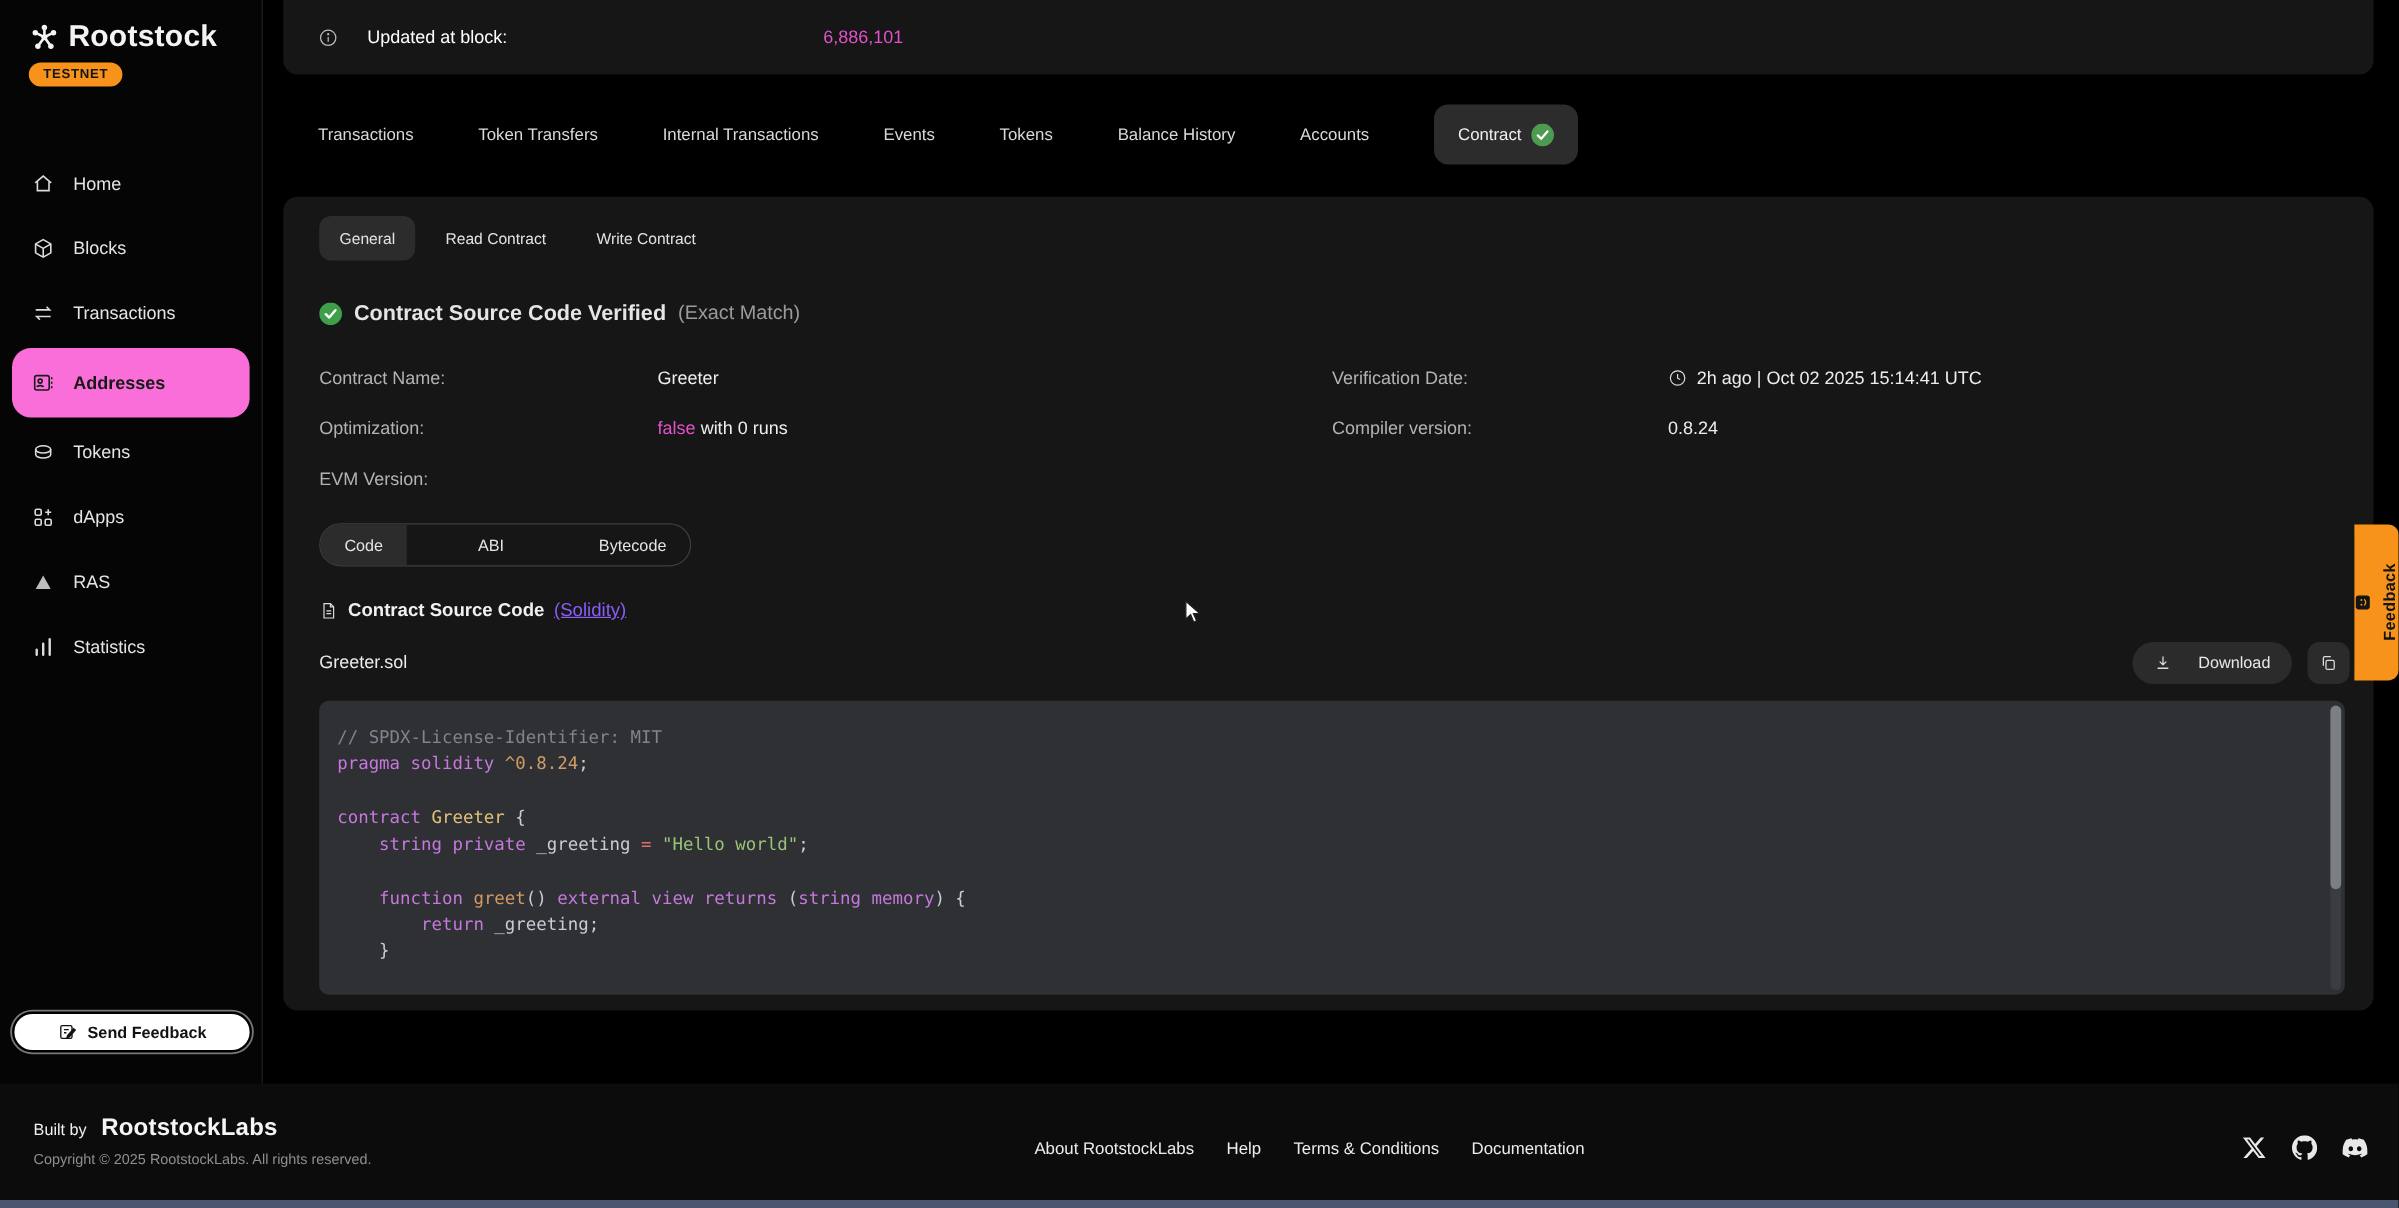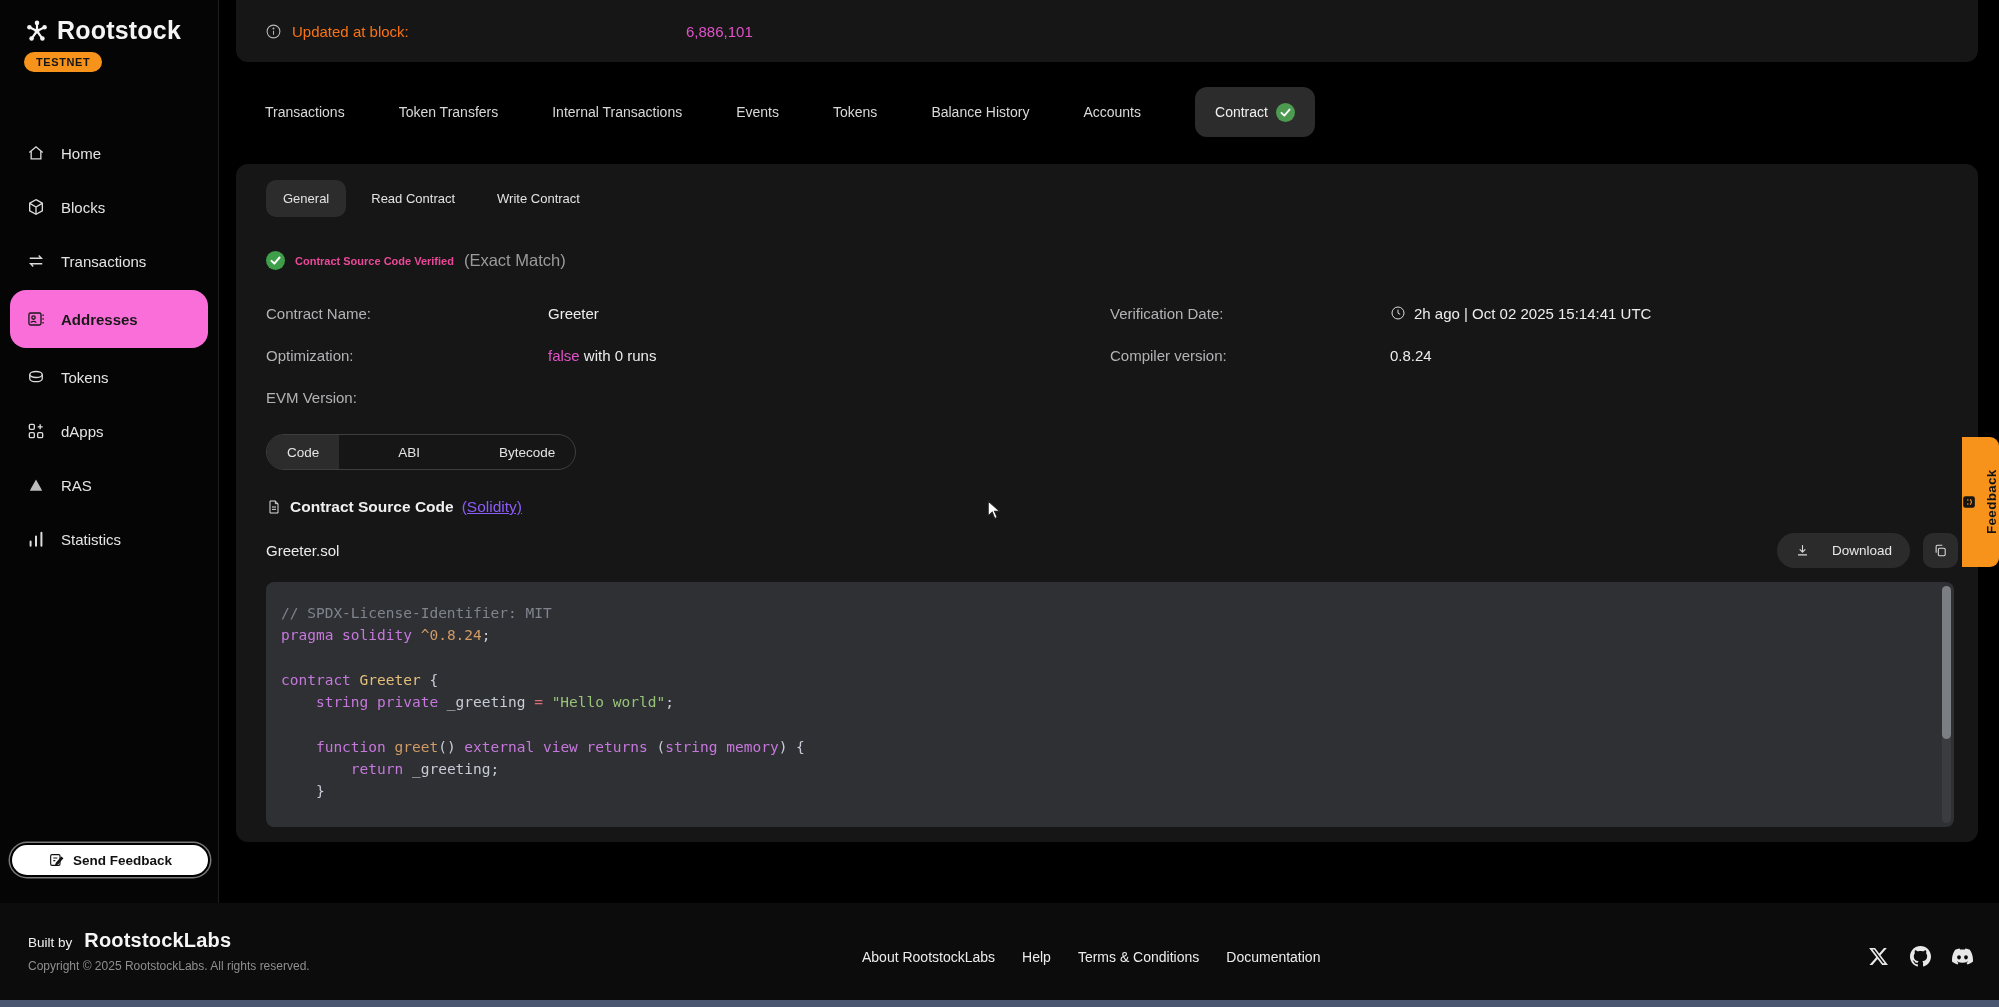--- a/index.html
+++ b/index.html
@@ -17,37 +17,37 @@
   .nav-item svg { width:20px; height:20px; stroke:#dcdcdc; fill:none; stroke-width:1.6; flex:0 0 auto; }
   .nav-item.active { background:#fa6ed9; color:#181818; font-weight:600; border-radius:16px; margin:2px 10px; padding-left:16px; height:58px; }
   .nav-item.active svg { stroke:#181818; }
   .nav-item.ras svg { fill:#bdbdbd; stroke:none; }
   .send-feedback { position:absolute; left:10px; bottom:26px; width:200px; height:34px; background:#fff; color:#111; border:2px solid #000; box-shadow:0 0 0 1.5px #7a7a7a; border-radius:18px; display:flex; align-items:center; justify-content:center; gap:9px; font-size:13.5px; font-weight:600; font-family:inherit; cursor:pointer; }
   .send-feedback svg { width:16px; height:16px; stroke:#111; fill:none; stroke-width:1.7; }
 
   
   .content { position:absolute; left:219px; top:0; width:1780px; height:903px; }
   .top-card { position:relative; margin:0 21px 0 17px; height:62px; background:#161616; border-radius:0 0 12px 12px; display:flex; align-items:center; }
-  .top-card .info-wrap { display:flex; align-items:center; gap:10px; margin-left:29px; color:#f97316; font-size:15px; }
+  .top-card .info-wrap { display:flex; align-items:center; gap:24px; margin-left:29px; color:#ffffff; font-size:15px; }
   .top-card svg { width:17px; height:17px; stroke:#b9b9b9; fill:none; stroke-width:1.5; }
   .block-value { position:absolute; left:450px; color:#e052c8; font-size:15px; cursor:pointer; }
 
   .tab-row { display:flex; align-items:center; gap:54px; margin:24px 21px 0 17px; padding-left:29px; height:52px; }
   .tab { color:#d9d9d9; font-size:14px; white-space:nowrap; cursor:pointer; }
   .tab.pill { background:#2c2c2c; border-radius:12px; height:50px; display:flex; align-items:center; gap:8px; padding:0 20px; color:#f0f0f0; }
   .check-badge { width:19px; height:19px; }
 
   .main-card { position:relative; margin:26px 21px 0 17px; height:678px; background:#161616; border-radius:12px; padding:16px 0 0 30px; }
 
   .subtabs { display:flex; align-items:center; gap:8px; }
   .subtab { color:#e2e2e2; font-size:13px; padding:11px 17px; border-radius:10px; cursor:pointer; }
   .subtab.active { background:#2c2c2c; }
 
   .verified-row { display:flex; align-items:center; gap:10px; margin-top:34px; }
-  .verified-title { color:#ec4899; font-size:11px; font-weight:700; }
+  .verified-title { color:#e5e5e5; font-size:18px; font-weight:700; }
   .verified-sub { color:#9b9b9b; font-size:16.5px; }
 
   .details { margin-top:22px; display:grid; grid-template-columns:282px 562px 280px auto; grid-auto-rows:42px; align-items:center; }
   .d-label { color:#b3b3b6; font-size:15px; }
   .d-value { color:#ededed; font-size:15px; display:flex; align-items:center; gap:8px; }
   .d-value svg { width:16px; height:16px; stroke:#dcdcdc; fill:none; stroke-width:1.5; }
   .pink { color:#e052c8; }
 
   .seg { display:inline-flex; margin-top:16px; border:1px solid #3e3e3e; border-radius:18px; overflow:hidden; height:36px;gap:39px; }
   .seg-item { display:flex; align-items:center; padding:0 20px; color:#e4e4e4; font-size:13.5px; cursor:pointer; }

